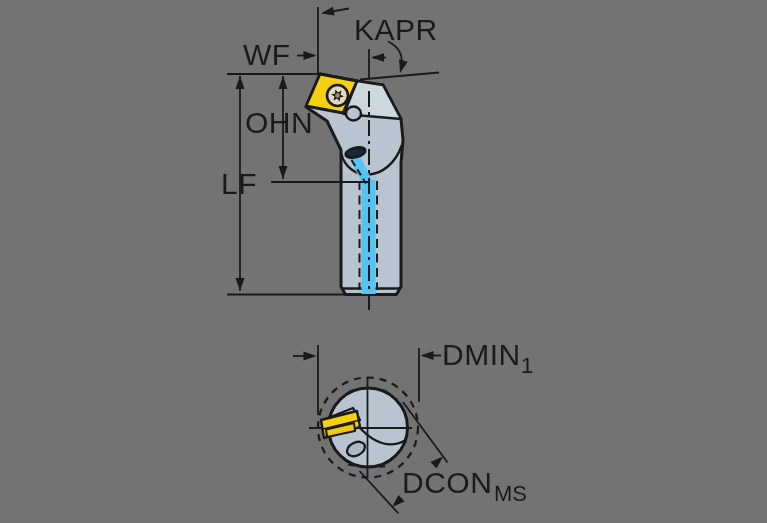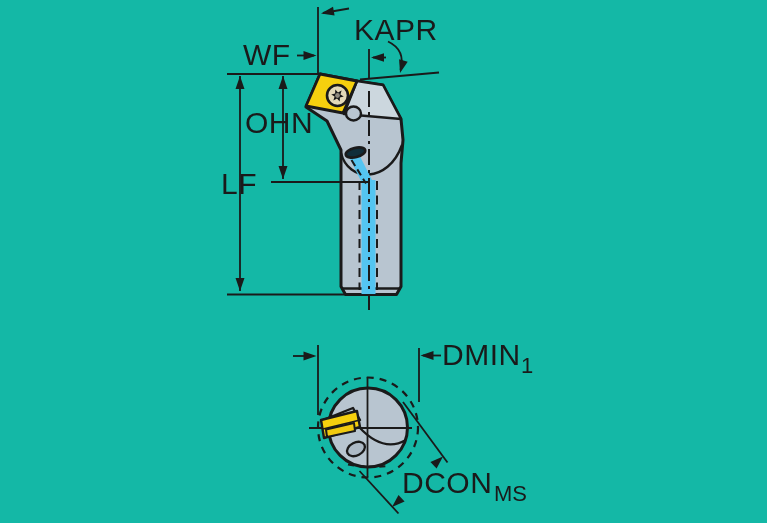--- a/index.html
+++ b/index.html
@@ -1,16 +1,16 @@
 <!DOCTYPE html>
 <html><head>
 <meta charset="utf-8">
 <style>
   html,body{margin:0;padding:0;background:#ffffff;}
-  .stage{position:relative;width:767px;height:523px;background:#14b8a6;overflow:hidden;
+  .stage{position:relative;width:767px;height:523px;background:#737373;overflow:hidden;
          font-family:"Liberation Sans",sans-serif;text-decoration:underline;}
   svg{display:block}
   text{font-family:"Liberation Sans",sans-serif;fill:#1a1a1a;}
   .dim-label{font-size:30px;letter-spacing:0.5px;}
   .dim-sub{font-size:22px;}
 </style>
 </head>
 <body>
 
 <div class="stage">

